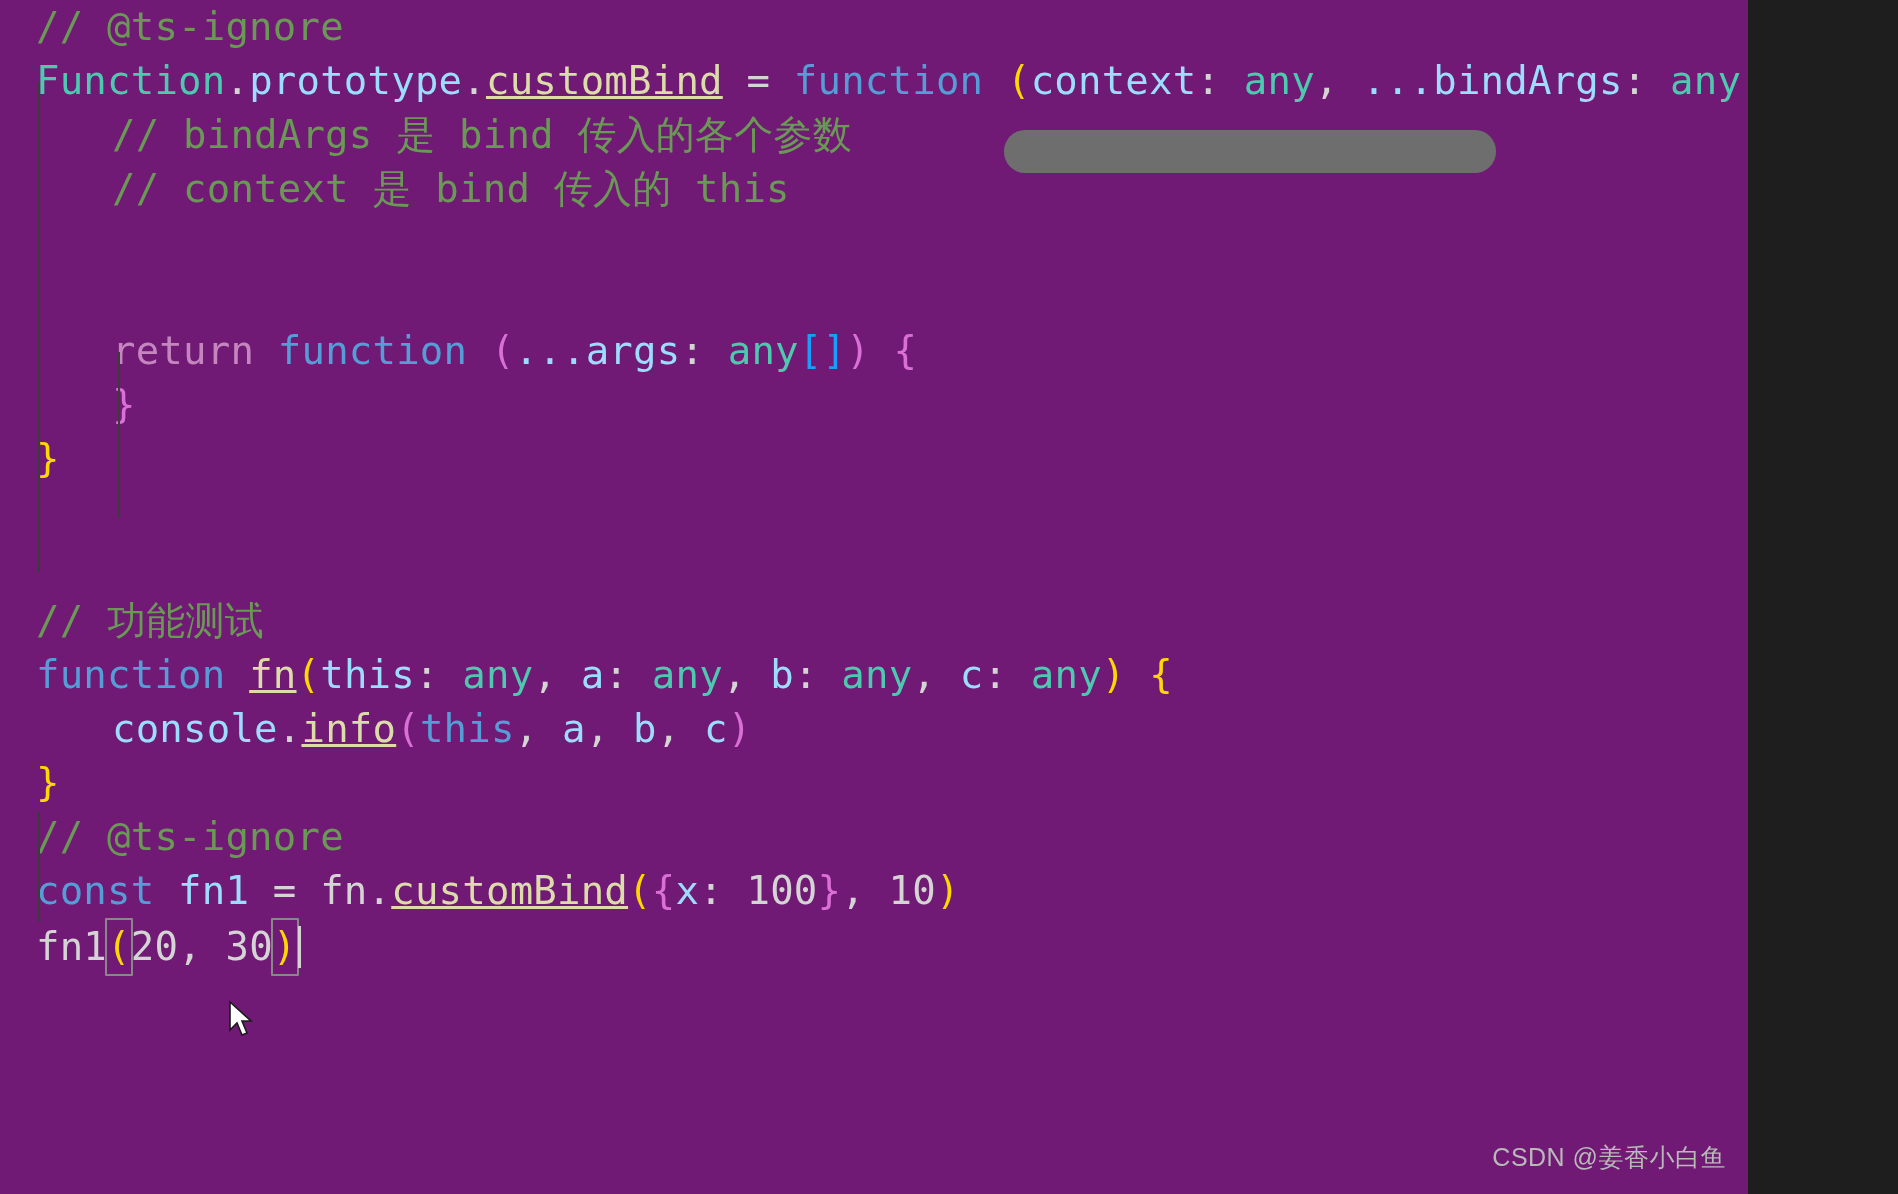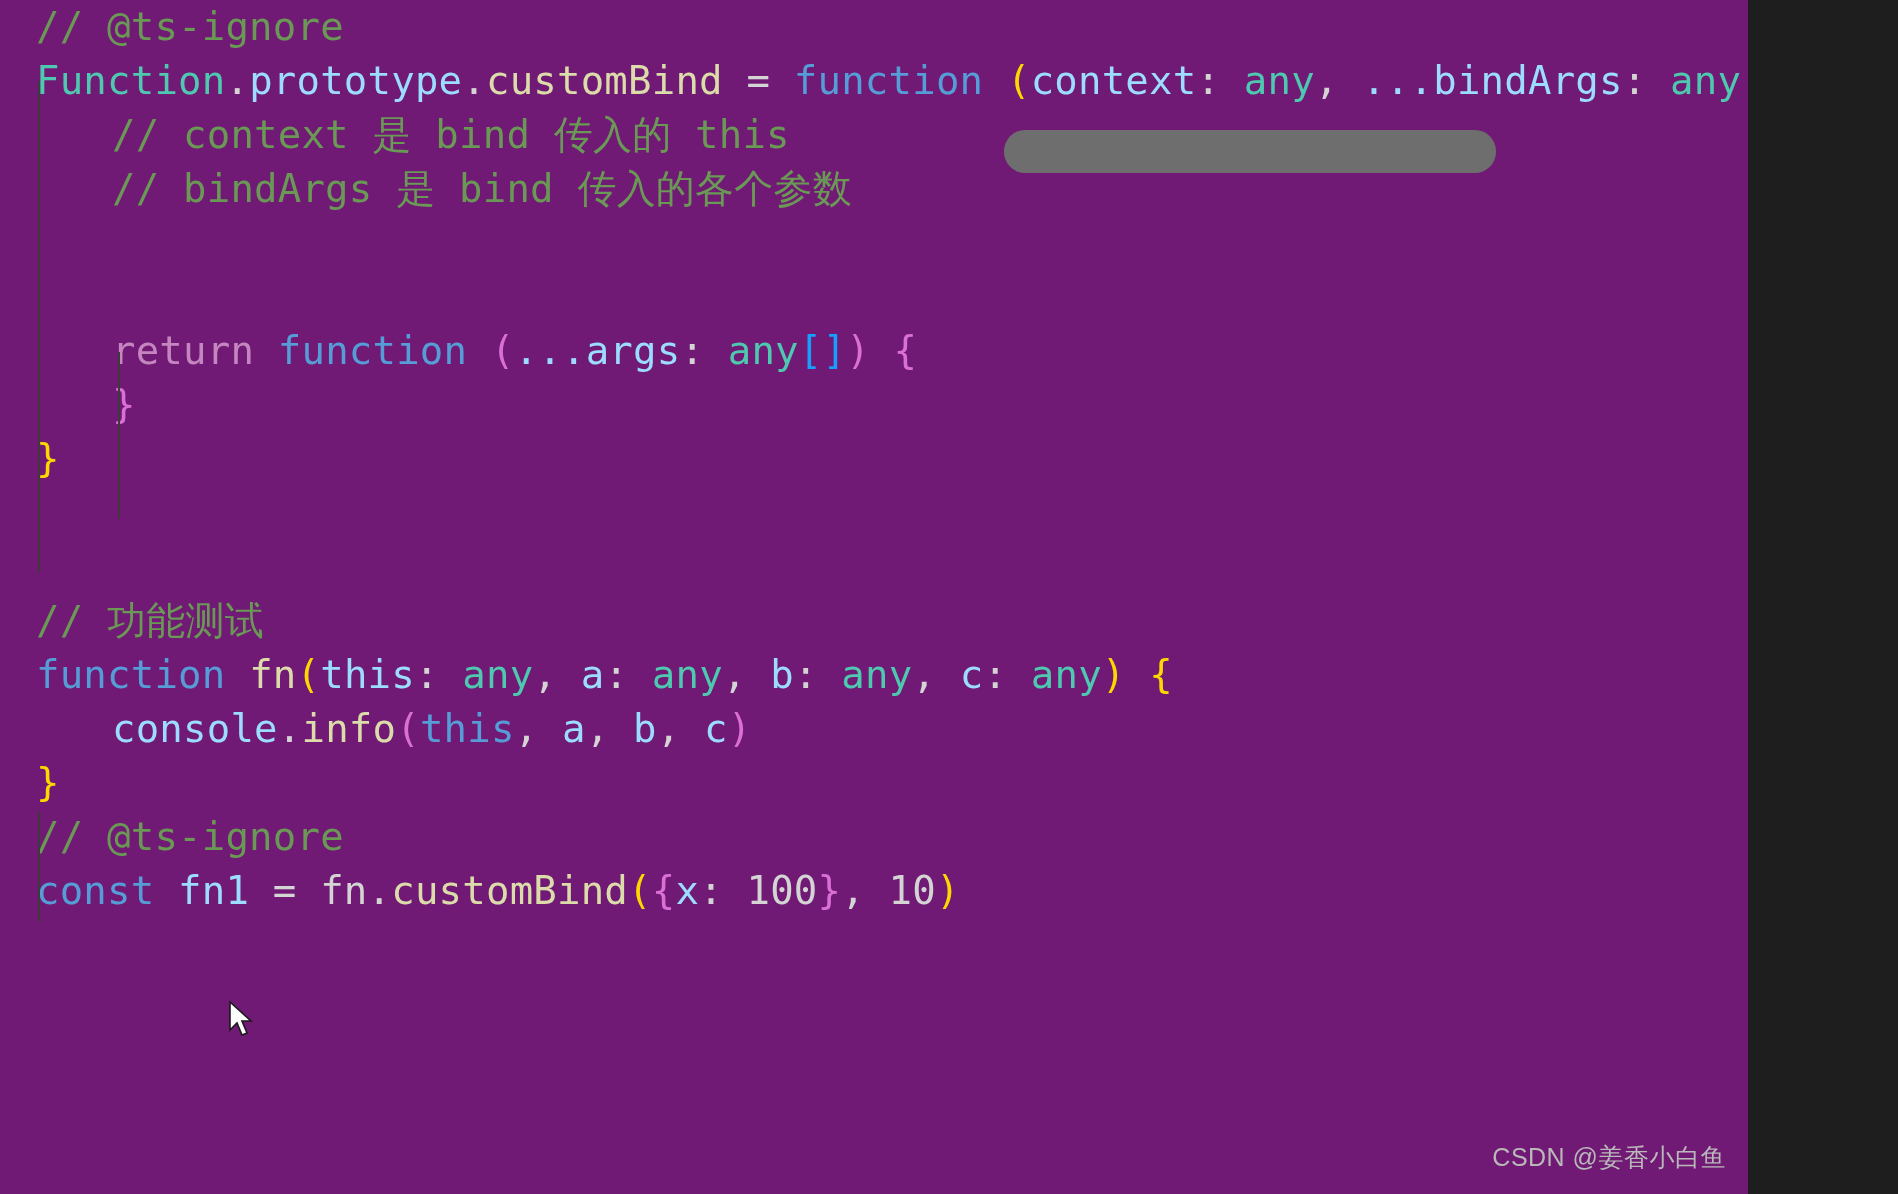--- a/index.html
+++ b/index.html
@@ -31,21 +31,21 @@
     letter-spacing: 0.2px;
     padding-left: 36px;
     position: relative;
   }
   
   .c-comment   { color: #6a9955; }
   .c-keyword   { color: #569cd6; }
   .c-keyword2  { color: #c586c0; }
   .c-type      { color: #4ec9b0; }
   .c-var       { color: #9cdcfe; margin-top: 28px; }
-  .c-func      { color: #dcdcaa; }
+  .c-func      { color: #dcdcaa; text-decoration: underline; }
   .c-plain     { color: #d4d4d4; }
   .c-num       { color: #d4d4d4; }
   .c-yellow    { color: #ffd700; }
   .c-pink      { color: #da70d6; }
   .c-blue      { color: #179fff; }
 
   
   .guide {
     position: absolute;
     width: 2px;
@@ -110,23 +110,23 @@
   <div class="guide" style="left:38px; top:82px; height:490px;"></div>
   <div class="guide" style="left:118px; top:352px; height:166px;"></div>
   <div class="guide" style="left:38px; top:812px; height:110px;"></div>
 
   <div id="code">
 
     <div class="line"><span class="c-comment">// @ts-ignore</span></div>
 
     <div class="line"><span class="c-type">Function</span><span class="c-plain">.</span><span class="c-var">prototype</span><span class="c-plain">.</span><span class="c-func">customBind</span><span class="c-plain"> = </span><span class="c-keyword">function</span><span class="c-plain"> </span><span class="c-yellow">(</span><span class="c-var">context</span><span class="c-plain">: </span><span class="c-type">any</span><span class="c-plain">, </span><span class="c-var">...bindArgs</span><span class="c-plain">: </span><span class="c-type">any</span><span class="c-pink">[]</span><span class="c-yellow">)</span><span class="c-plain"> </span><span class="c-yellow">{</span></div>
 
+    <div class="line"><span class="c-comment" style="margin-left:76px;">// bindArgs 是 bind 传入的各个参数</span></div>
+
     <div class="line"><span class="c-comment" style="margin-left:76px;">// context 是 bind 传入的 this</span></div>
-
-    <div class="line"><span class="c-comment" style="margin-left:76px;">// bindArgs 是 bind 传入的各个参数</span></div>
 
     <div class="line"></div>
 
 
     <div class="line"></div>
 
     <div class="line"><span style="margin-left:76px;"></span><span class="c-keyword2">return</span><span class="c-plain"> </span><span class="c-keyword">function</span><span class="c-plain"> </span><span class="c-pink">(</span><span class="c-var">...args</span><span class="c-plain">: </span><span class="c-type">any</span><span class="c-blue">[]</span><span class="c-pink">)</span><span class="c-plain"> </span><span class="c-pink">{</span></div>
 
 
 
@@ -144,20 +144,21 @@
     <div class="line"><span class="c-keyword">function</span><span class="c-plain"> </span><span class="c-func">fn</span><span class="c-yellow">(</span><span class="c-var">this</span><span class="c-plain">: </span><span class="c-type">any</span><span class="c-plain">, </span><span class="c-var">a</span><span class="c-plain">: </span><span class="c-type">any</span><span class="c-plain">, </span><span class="c-var">b</span><span class="c-plain">: </span><span class="c-type">any</span><span class="c-plain">, </span><span class="c-var">c</span><span class="c-plain">: </span><span class="c-type">any</span><span class="c-yellow">)</span><span class="c-plain"> </span><span class="c-yellow">{</span></div>
 
     <div class="line"><span style="margin-left:76px;"></span><span class="c-var">console</span><span class="c-plain">.</span><span class="c-func">info</span><span class="c-pink">(</span><span class="c-keyword">this</span><span class="c-plain">, </span><span class="c-var">a</span><span class="c-plain">, </span><span class="c-var">b</span><span class="c-plain">, </span><span class="c-var">c</span><span class="c-pink">)</span></div>
 
     <div class="line"><span class="c-yellow">}</span></div>
 
     <div class="line"><span class="c-comment">// @ts-ignore</span></div>
 
     <div class="line"><span class="c-keyword">const</span><span class="c-plain"> </span><span class="c-var">fn1</span><span class="c-plain"> = </span><span class="c-plain">fn</span><span class="c-plain">.</span><span class="c-func">customBind</span><span class="c-yellow">(</span><span class="c-pink">{</span><span class="c-var">x</span><span class="c-plain">: </span><span class="c-num">100</span><span class="c-pink">}</span><span class="c-plain">, </span><span class="c-num">10</span><span class="c-yellow">)</span></div>
 
+    <div class="line"><span class="c-plain">fn1</span><span class="bracket-box"><span class="c-yellow">(</span></span><span class="c-num">20</span><span class="c-plain">, </span><span class="c-num">30</span><span class="bracket-box"><span class="c-yellow">)</span></span><span class="caret"></span></div>
 
   </div>
 
   <div id="redaction"></div>
 
   <svg id="pointer" viewBox="0 0 26 38">
     <path d="M2,2 L2,30 L9,23 L14,35 L19,33 L14,21 L23,21 Z" fill="#ffffff" stroke="#1b1b1b" stroke-width="1.6"></path>
   </svg>
 
   <div id="watermark">CSDN @姜香小白鱼</div>

